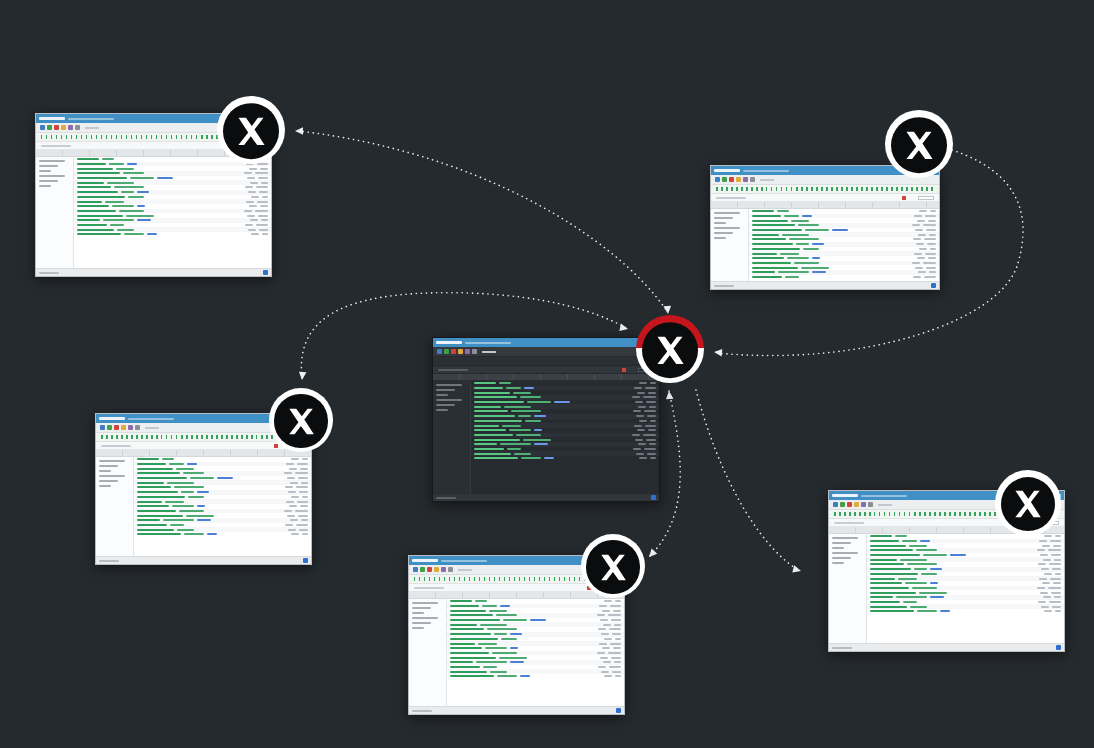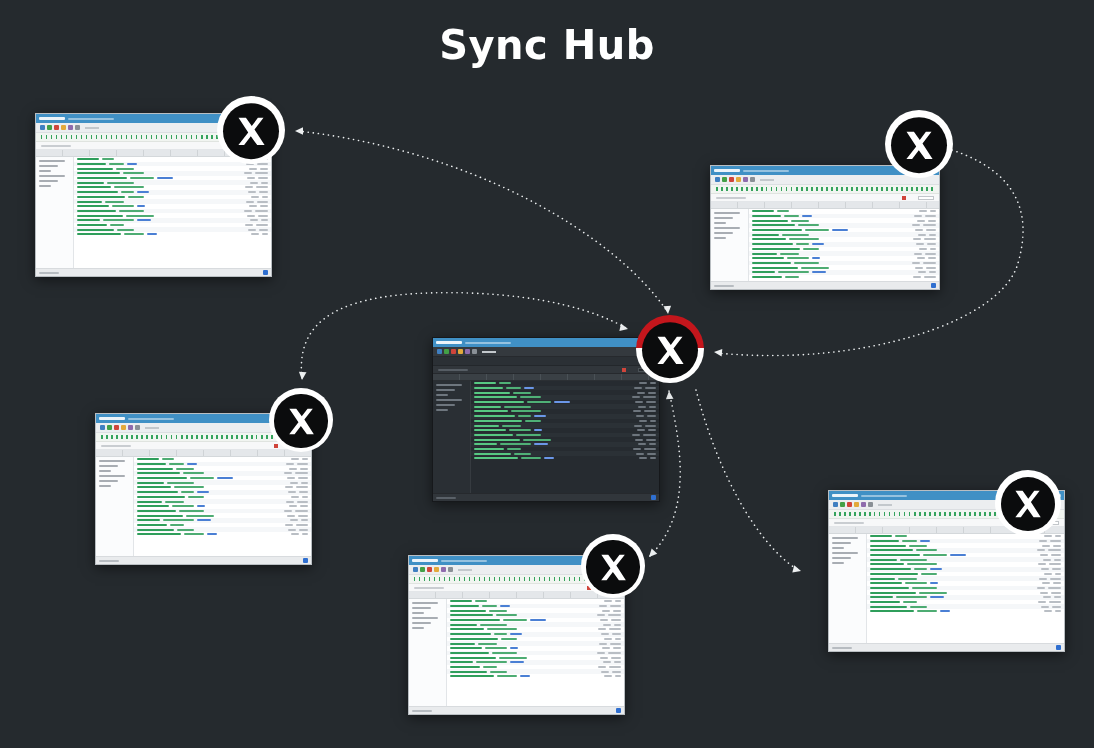--- a/index.html
+++ b/index.html
@@ -89,21 +89,20 @@
   .node-outer { position:absolute; inset:0; border-radius:50%; background:#ffffff; }
   .node.hub .node-outer { background:linear-gradient(180deg, var(--hub-accent,#c4161c) 0%, var(--hub-accent,#c4161c) 49%, #ffffff 49%, #ffffff 100%); }
   .node-inner { position:relative; width:83%; height:83%; background:#0b0c0d; border-radius:50%;
     display:flex; align-items:center; justify-content:center; transform:translateY(2%); }
   .node-x { width:58%; height:58%; fill:#ffffff; }
 </style>
 </head>
 <body>
 
 <div class="canvas">
-  <h1 class="page-title">Sync Hub</h1>
   <svg id="edges-layer" viewBox="0 0 1094 748">
       <path d="M 298,131 C 470,150 612,232 667,311" class="edge"></path>
       <path d="M0 0 L-8 -3.8 L-8 3.8 Z" transform="translate(295 131) rotate(180)" class="arrowhead"></path>
       <path d="M0 0 L-8 -3.8 L-8 3.8 Z" transform="translate(668 314) rotate(85)" class="arrowhead"></path>
       <path d="M 302,378 C 294,308 362,290 470,293 C 545,296 594,310 626,328" class="edge"></path>
       <path d="M0 0 L-8 -3.8 L-8 3.8 Z" transform="translate(302 380) rotate(95)" class="arrowhead"></path>
       <path d="M0 0 L-8 -3.8 L-8 3.8 Z" transform="translate(628 329) rotate(12)" class="arrowhead"></path>
       <path d="M 952,150 C 1012,170 1034,208 1018,263 C 1002,322 862,367 717,353" class="edge"></path>
       <path d="M0 0 L-8 -3.8 L-8 3.8 Z" transform="translate(714 352) rotate(185)" class="arrowhead"></path>
       <path d="M 669,391 C 681,447 693,512 650,556" class="edge"></path>

